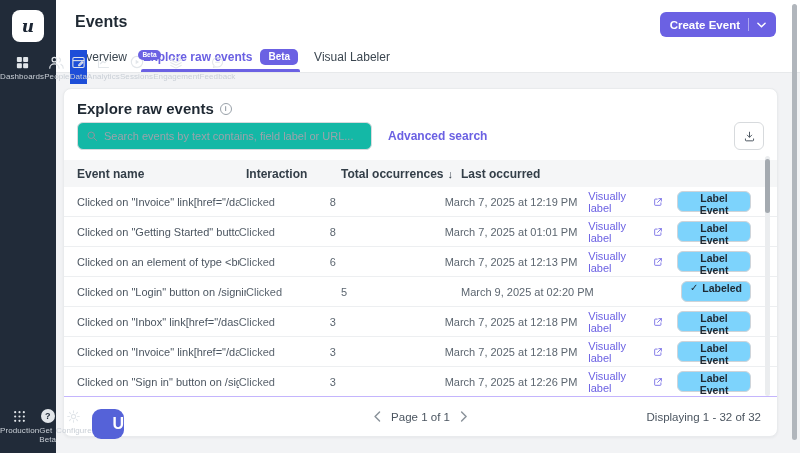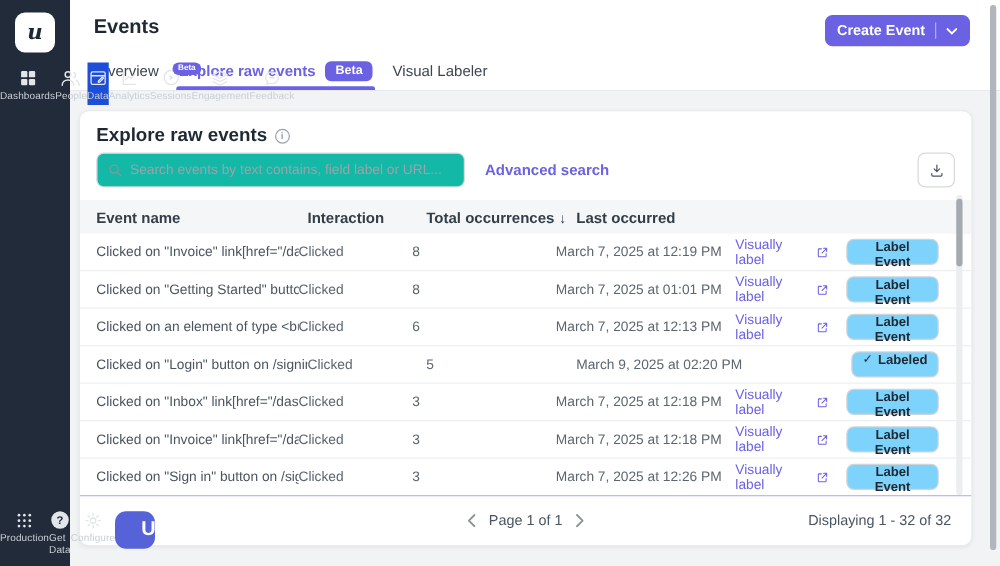--- a/index.html
+++ b/index.html
@@ -167,21 +167,21 @@
               <circle cx="12" cy="20" r="2"></circle>
               <circle cx="20" cy="20" r="2"></circle>
             </svg>
         </span>
         <span class="nav-label">Production</span>
       </div>
       <div class="nav-item">
         <span class="icon">
             <span class="help-circle">?</span>
           </span>
-        <span class="nav-label">Get Data</span>
+        <span class="nav-label">Get Beta</span>
       </div>
       <div class="nav-item">
         <span class="icon">
           <svg width="15" height="15" viewBox="0 0 24 24" fill="none" stroke="currentColor" stroke-width="1.7" stroke-linecap="round">
               <circle cx="12" cy="12" r="3.4"></circle>
               <path d="M12 2.8v2.7M12 18.5v2.7M2.8 12h2.7M18.5 12h2.7M5.5 5.5l1.9 1.9M16.6 16.6l1.9 1.9M18.5 5.5l-1.9 1.9M7.4 16.6l-1.9 1.9"></path>
             </svg>
         </span>
         <span class="nav-label">Configure</span>
       </div>

